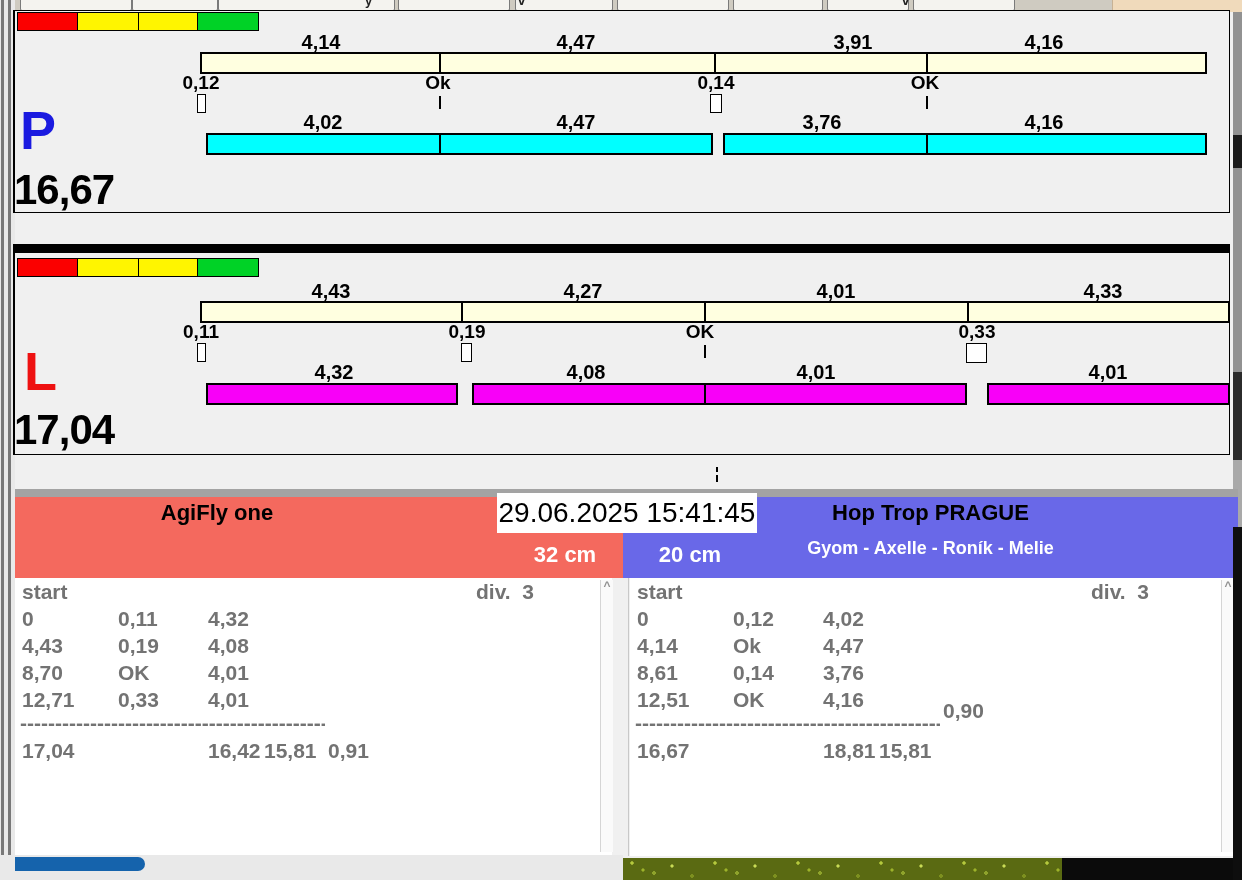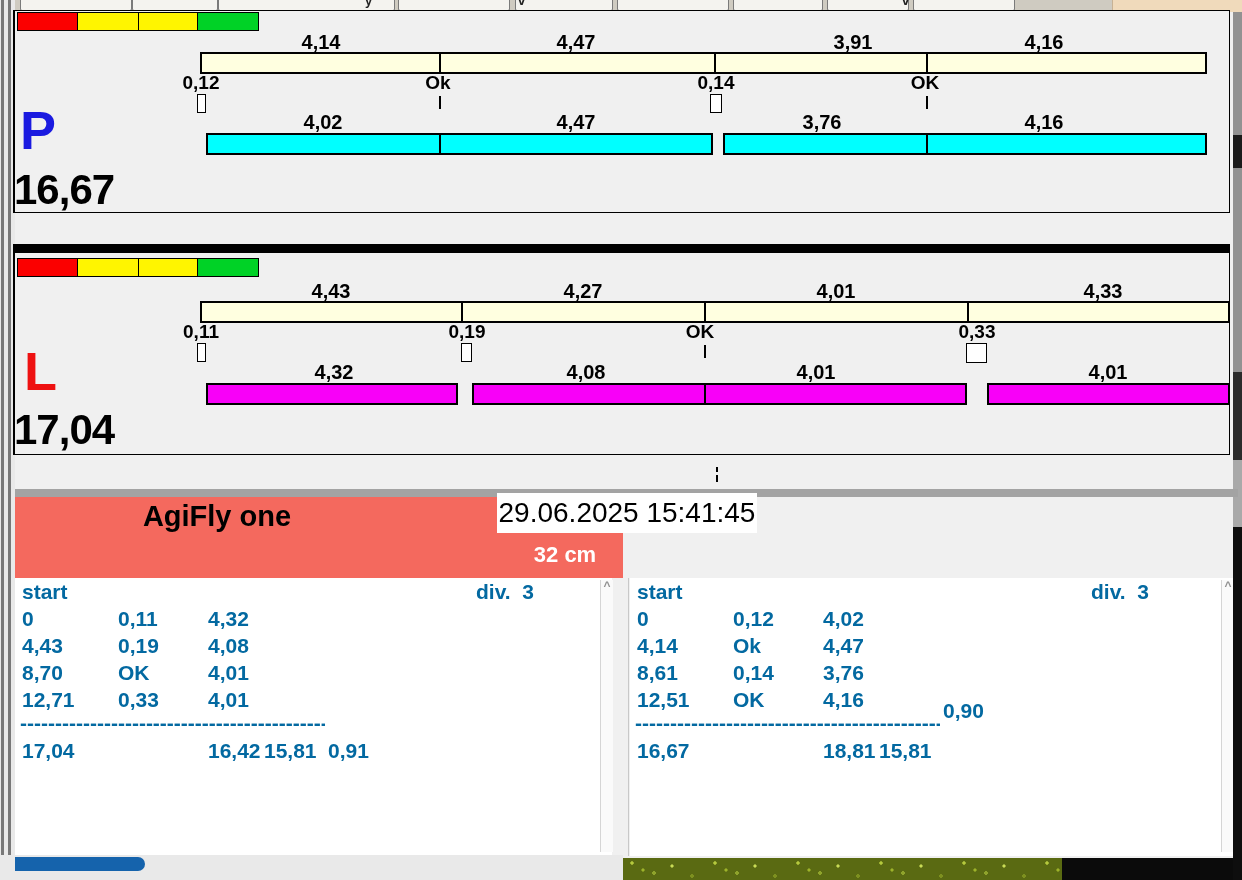--- a/index.html
+++ b/index.html
@@ -27,29 +27,29 @@
   .ok-tick{position:absolute;width:2px;height:13px;background:#000;}
   .lane-letter{position:absolute;font-size:54px;font-weight:bold;line-height:1;}
   .p-letter{color:#1a1ae0;}
   .l-letter{color:#ee1111;}
   .lane-total{position:absolute;font-size:42px;font-weight:bold;color:#000;letter-spacing:-1px;line-height:1;}
   
   .grayband{left:15px;top:489px;width:1223px;height:8px;background:#a3a3a3;}
   .team-header{top:497px;height:81px;}
   .hdr-left{left:15px;width:608px;background:#f4695e;}
   .hdr-right{left:623px;width:615px;background:#6968e8;}
-  .team-name{position:absolute;top:3px;text-align:center;font-size:29px;font-weight:bold;color:#000;}
+  .team-name{position:absolute;top:3px;text-align:center;font-size:22px;font-weight:bold;color:#000;}
   .team-members{position:absolute;top:41px;text-align:center;font-size:18px;font-weight:bold;color:#fff;}
   .team-height{position:absolute;top:45px;width:80px;text-align:center;font-size:22px;font-weight:bold;color:#fff;}
   .datebox{left:497px;top:493px;width:260px;height:40px;background:#fff;text-align:center;
            font-size:28px;color:#000;line-height:40px;white-space:nowrap;}
   .tablebox{top:578px;height:278px;background:#fff;}
   .scrollcol{top:580px;width:12px;height:272px;background:#fafafa;border-left:1px solid #d5d5d5;text-align:center;}
   .scaret{font-size:12px;font-weight:bold;color:#909090;line-height:12px;display:block;}
-  .t{position:absolute;font-size:21px;font-weight:bold;color:#0369a1;white-space:pre;line-height:22px;}
+  .t{position:absolute;font-size:21px;font-weight:bold;color:#737373;white-space:pre;line-height:22px;}
   .dashes{overflow:hidden;width:305px;white-space:nowrap;letter-spacing:0;}
   
   .bottom-gray{left:0;top:855px;width:623px;height:25px;background:#e9e9e9;}
   .blue-bar{left:15px;top:857px;width:130px;height:14px;background:#1563ac;border-radius:0 7px 7px 0;}
   .grass{left:623px;top:858px;width:439px;height:22px;background-color:#5a6a12;
     background-image:
       radial-gradient(circle 2px at 9px 5px,  #b5c93d 0 1.4px, transparent 2px),
       radial-gradient(circle 2px at 31px 15px,#8fa32b 0 1.6px, transparent 2px),
       radial-gradient(circle 2px at 49px 8px, #c9dc55 0 1.2px, transparent 2px),
       radial-gradient(circle 2px at 69px 18px,#7d901f 0 1.8px, transparent 2px),
@@ -174,20 +174,25 @@
   <div class="lane-total" style="left:14px;top:409px;">17,04</div>
 
   <div class="ticky" style="left:716px;top:467px;height:5px;"></div>
   <div class="ticky" style="left:716px;top:475px;height:7px;"></div>
 
   <div class="abs grayband"></div>
 
   <div class="abs team-header hdr-left">
     <div class="team-name" style="left:2px;width:400px;">AgiFly one</div>
     <div class="team-height" style="left:510px;">32 cm</div>
+  </div>
+  <div class="abs team-header hdr-right">
+    <div class="team-name" style="left:0;width:615px;">Hop Trop PRAGUE</div>
+    <div class="team-members" style="left:0;width:615px;">Gyom - Axelle - Roník - Melie</div>
+    <div class="team-height" style="left:27px;">20 cm</div>
   </div>
 
   <div class="abs datebox">29.06.2025 15:41:45</div>
 
   <div class="abs tablebox" style="left:15px;width:597px;"></div>
   <div class="abs" style="left:628px;top:578px;width:1px;height:278px;background:#c8c8c8;"></div>
   <div class="abs tablebox" style="left:630px;width:603px;"></div>
 
   <div class="abs scrollcol" style="left:600px;">
     <span class="scaret">^</span>

